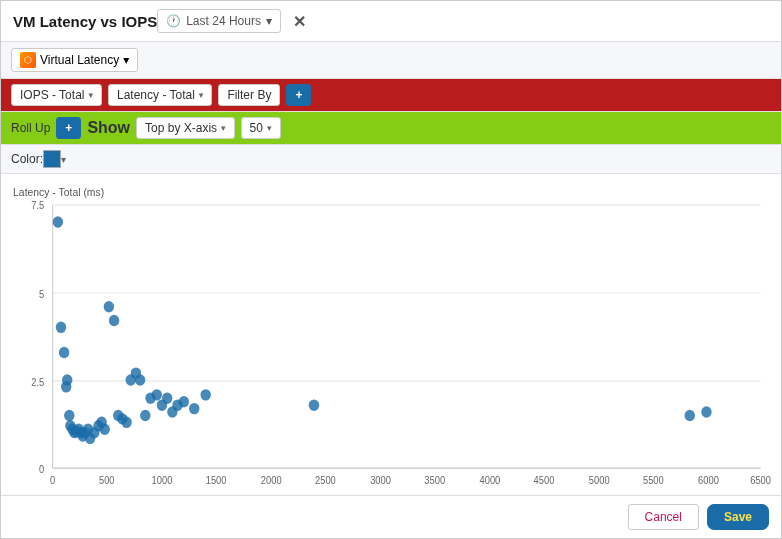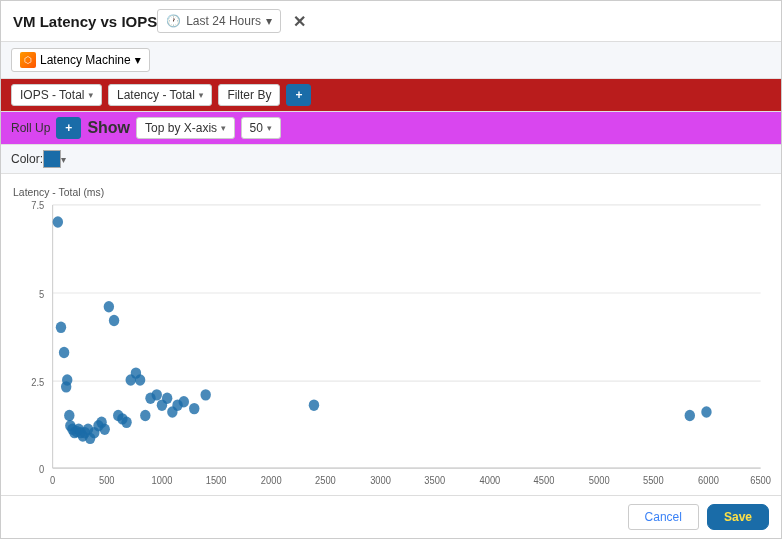--- a/index.html
+++ b/index.html
@@ -125,21 +125,21 @@
       color: white;
       padding: 3px 8px;
       font-size: 12px;
       cursor: pointer;
       font-weight: bold;
     }
     .toolbar-row3 {
       display: flex;
       align-items: center;
       padding: 5px 10px;
-      background: #d946ef;
+      background: #84cc16;
       border-bottom: 1px solid #e0e0e0;
       gap: 6px;
     }
     .roll-up-label {
       font-size: 12px;
       color: #333;
     }
     .show-label {
       font-size: 16px;
       color: #333;
@@ -182,21 +182,21 @@
       background: #fff;
       gap: 8px;
     }
     .cancel-btn {
       border: 1px solid #ccc;
       border-radius: 3px;
       background: #fff;
       padding: 5px 16px;
       font-size: 12px;
       cursor: pointer;
-      color: #3b82f6;
+      color: #be185d;
     }
     .save-btn {
       border: 1px solid #1a6ca8;
       border-radius: 7px;
       background: #1a6ca8;
       padding: 5px 16px;
       font-size: 12px;
       cursor: pointer;
       color: #fde047;
       font-weight: bold;
@@ -215,21 +215,21 @@
         <span>Last 24 Hours</span>
         <span class="chevron-down-icon">▾</span>
       </div>
       <button class="close-btn">✕</button>
     </div>
   </div>
 
   <div class="toolbar-row1">
     <div class="vm-badge">
       <span class="vm-icon">⬡</span>
-      <span>Latency Machine</span>
+      <span>Virtual Latency</span>
       <span class="caret">▾</span>
     </div>
   </div>
 
   <div class="toolbar-row2">
     <button class="dropdown-btn">
       <span>IOPS - Total</span>
       <span class="caret chevron-down-icon">▾</span>
     </button>
     <button class="dropdown-btn">

